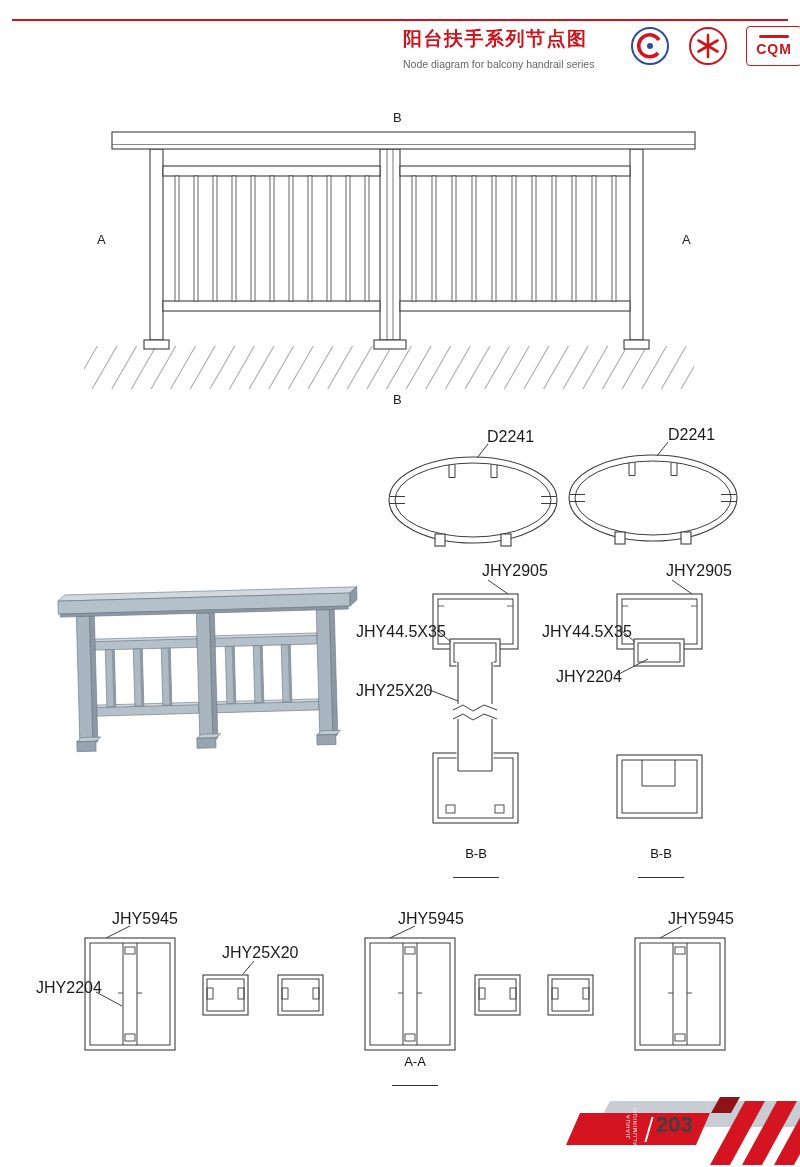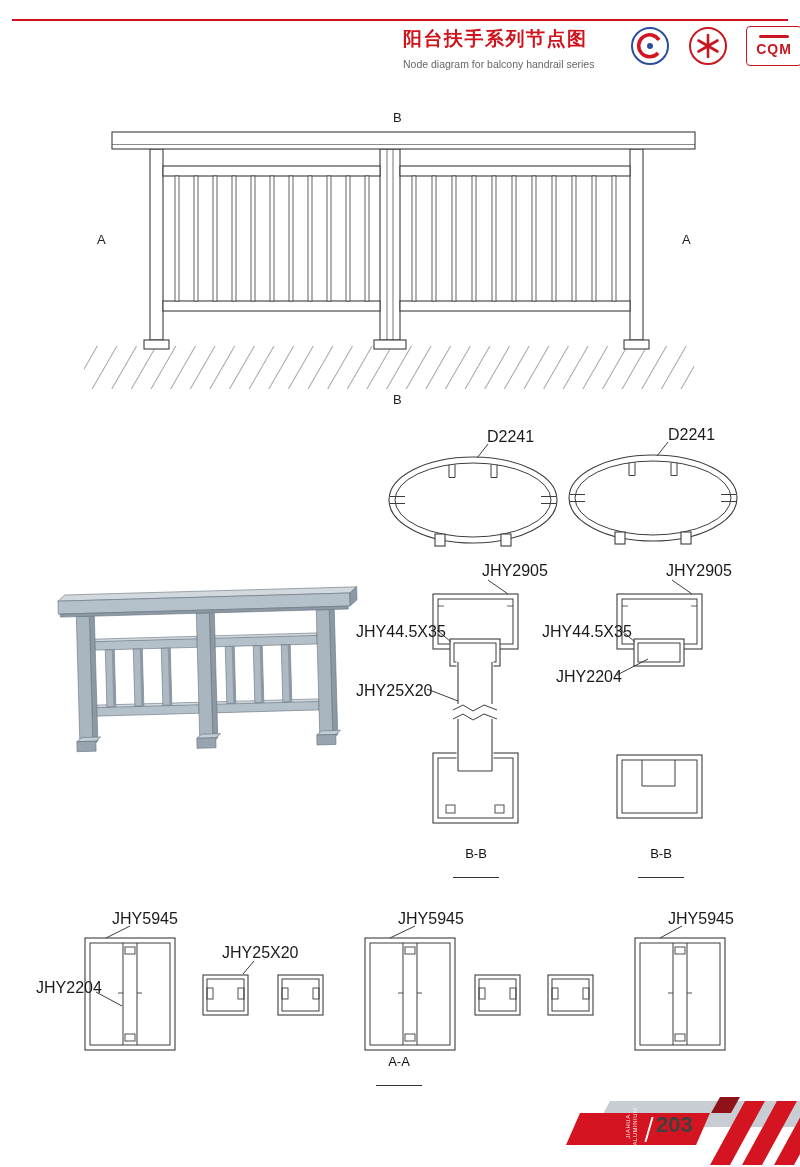--- a/index.html
+++ b/index.html
@@ -276,21 +276,21 @@
       <line x1="224" y1="58" x2="213" y2="71"></line>
       <line x1="385" y1="23" x2="360" y2="35"></line>
       <line x1="652" y1="23" x2="630" y2="35"></line>
     </g>
   </svg>
   <div class="lbl" style="left:112px;top:910px">JHY5945</div>
   <div class="lbl" style="left:36px;top:979px">JHY2204</div>
   <div class="lbl" style="left:222px;top:944px">JHY25X20</div>
   <div class="lbl" style="left:398px;top:910px">JHY5945</div>
   <div class="lbl" style="left:668px;top:910px">JHY5945</div>
-  <div class="section-lbl" style="left:376px;top:1054px">A-A</div>
+  <div class="section-lbl" style="left:392px;top:1054px">A-A</div>
 
   <svg class="abs" style="left:560px;top:1095px" width="240" height="72" viewBox="0 0 240 72">
     <polygon points="50,6 240,6 240,32 36,32" fill="#c7cdd2"></polygon>
     <polygon points="20,18 150,18 136,50 6,50" fill="#d41420"></polygon>
     <polygon points="160,2 180,2 171,18 151,18" fill="#8f1219"></polygon>
     <g fill="#d41420">
       <polygon points="150,70 170,70 205,6 185,6"></polygon>
       <polygon points="182,70 202,70 237,6 217,6"></polygon>
       <polygon points="214,70 234,70 269,6 249,6"></polygon>
     </g>

